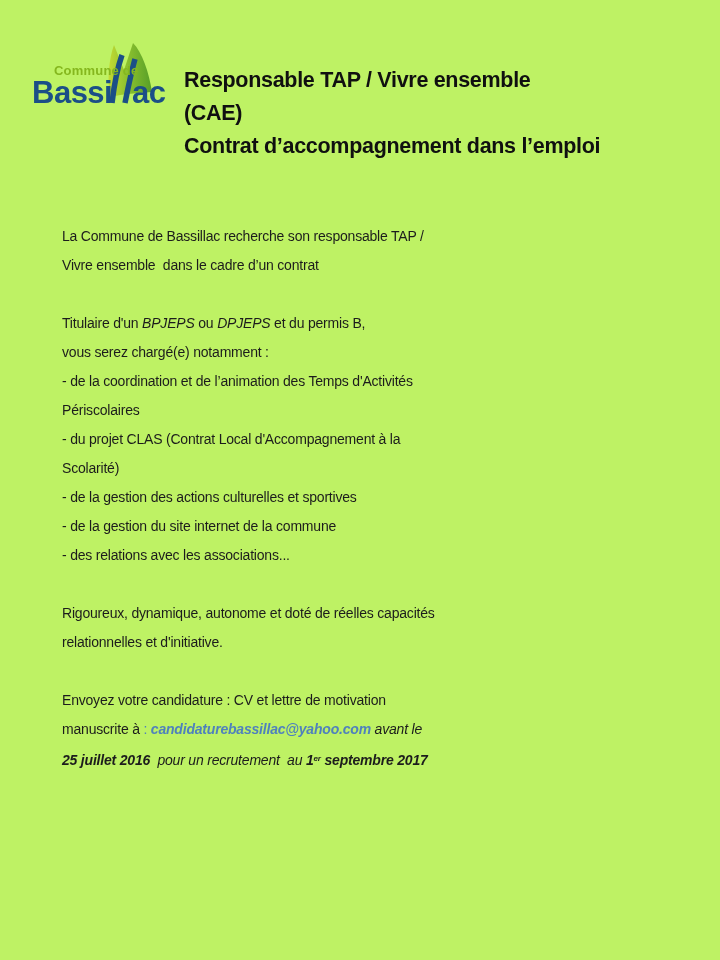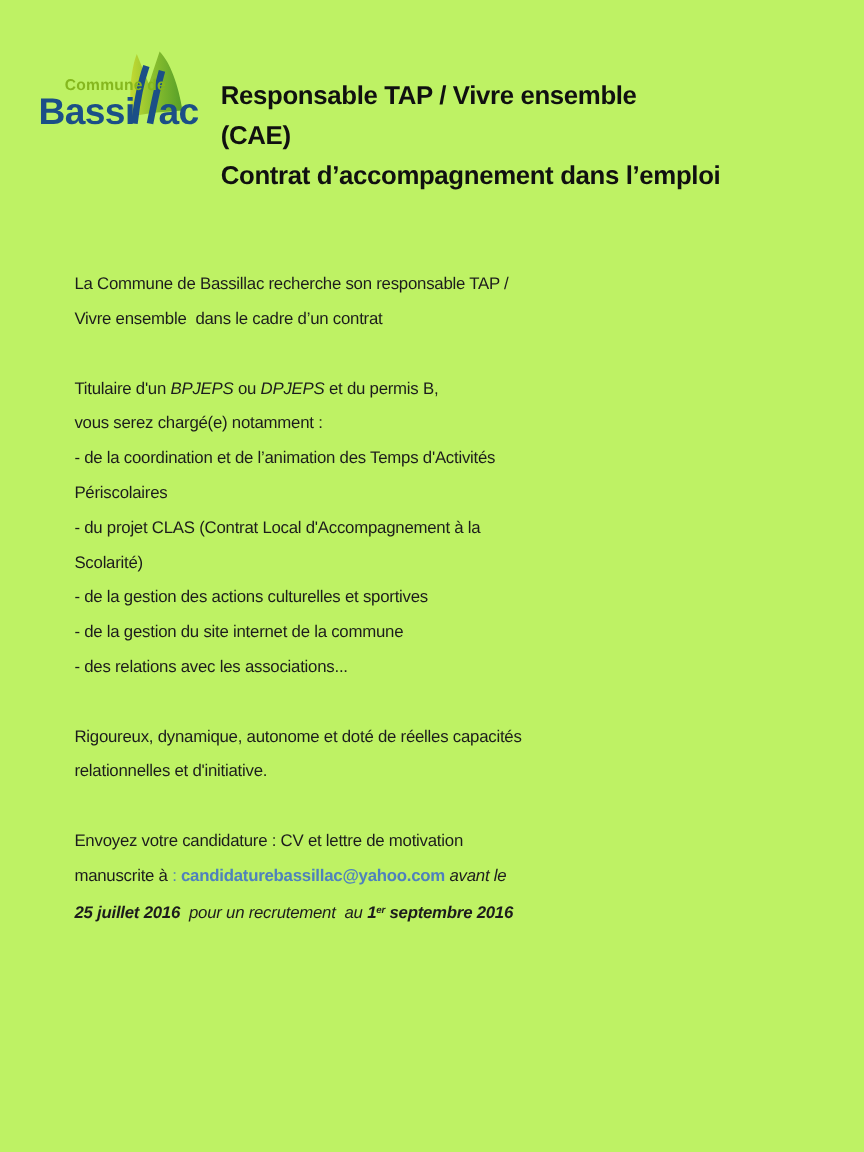--- a/index.html
+++ b/index.html
@@ -15,21 +15,21 @@
     font-weight:bold; font-size:21.5px; line-height:33px; letter-spacing:-0.3px; color:#101010;
   }
   .body-text {
     position:absolute; left:62px; top:222px; width:640px;
     font-size:14px; line-height:29px; letter-spacing:-0.2px;
   }
   .ln { height:29px; white-space:pre; }
   .it { font-style:italic; }
   .b  { font-weight:bold; }
   .blue { color:#4f81bd; }
-  .email { font-weight:bold; color:#4f81bd; cursor:pointer;margin-top:29px; }
+  .email { font-weight:bold; font-style:italic; color:#4f81bd; cursor:pointer;margin-top:29px; }
   .sup { font-size:0.58em; vertical-align:0.5em; }
 </style>
 </head>
 <body>
 
 <div class="page">
 
   <svg class="logo" viewBox="0 0 150 74" aria-hidden="true">
     <defs>
       <linearGradient id="gsail" x1="0" y1="0" x2="1" y2="0">
@@ -71,16 +71,16 @@
 
     <div class="ln"></div>
 
     <div class="ln">Rigoureux, dynamique, autonome et doté de réelles capacités</div>
     <div class="ln">relationnelles et d'initiative.</div>
 
     <div class="ln"></div>
 
     <div class="ln">Envoyez votre candidature : CV et lettre de motivation</div>
     <div class="ln"><span>manuscrite à </span><span class="blue">: </span><span class="email">candidaturebassillac@yahoo.com</span><span class="it"> avant le</span></div>
-    <div class="ln"><span class="b it">25 juillet 2016</span><span class="it">  pour un recrutement  au </span><span class="b it">1</span><span class="b it sup">er</span><span class="b it"> septembre 2016</span></div>
+    <div class="ln"><span class="b it">25 juillet 2016</span><span class="it">  pour un recrutement  au </span><span class="b it">1</span><span class="b it sup">er</span><span class="b it"> septembre 2017</span></div>
 
   </div>
 </div>
 
 </body></html>

